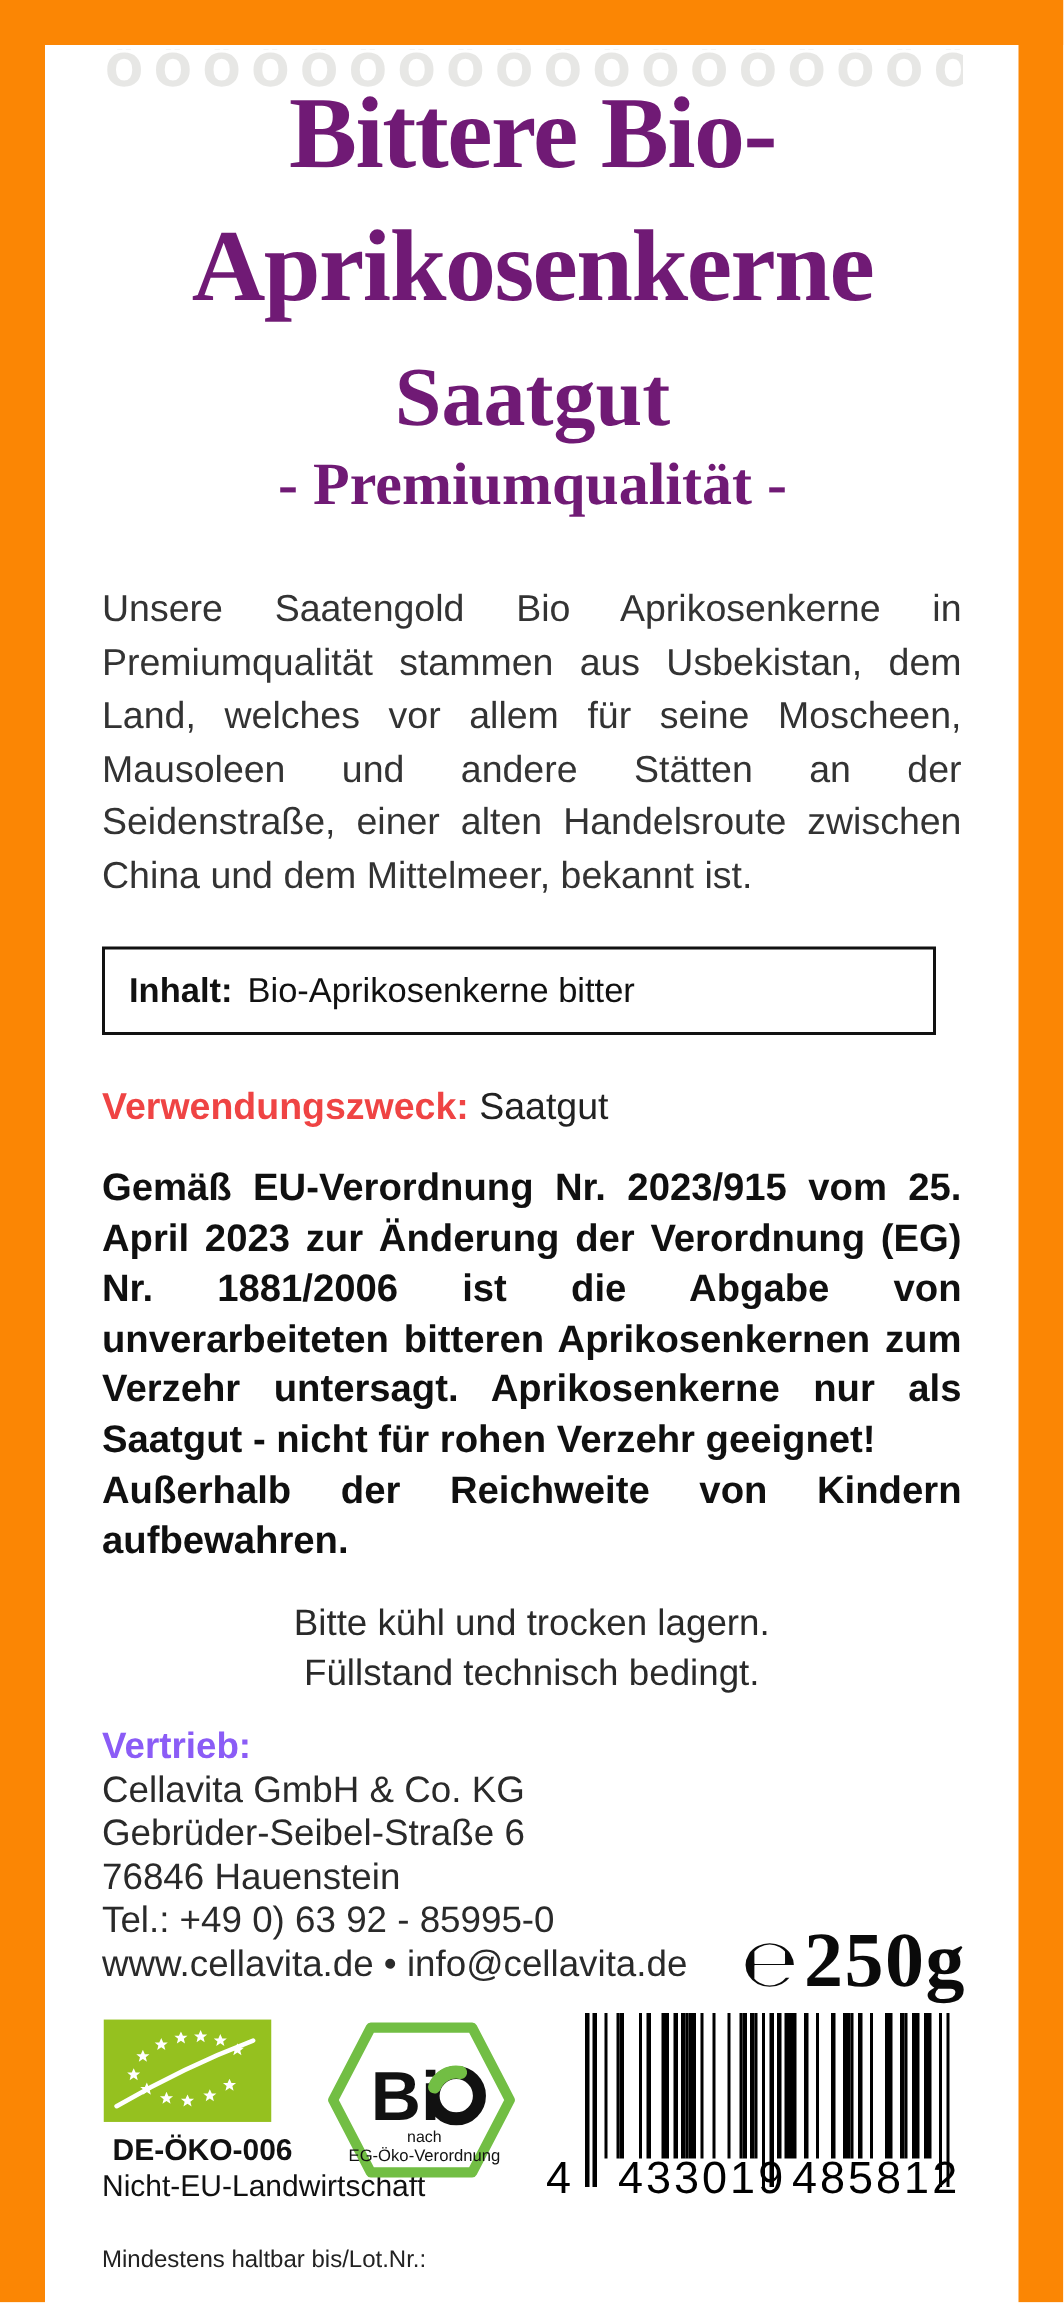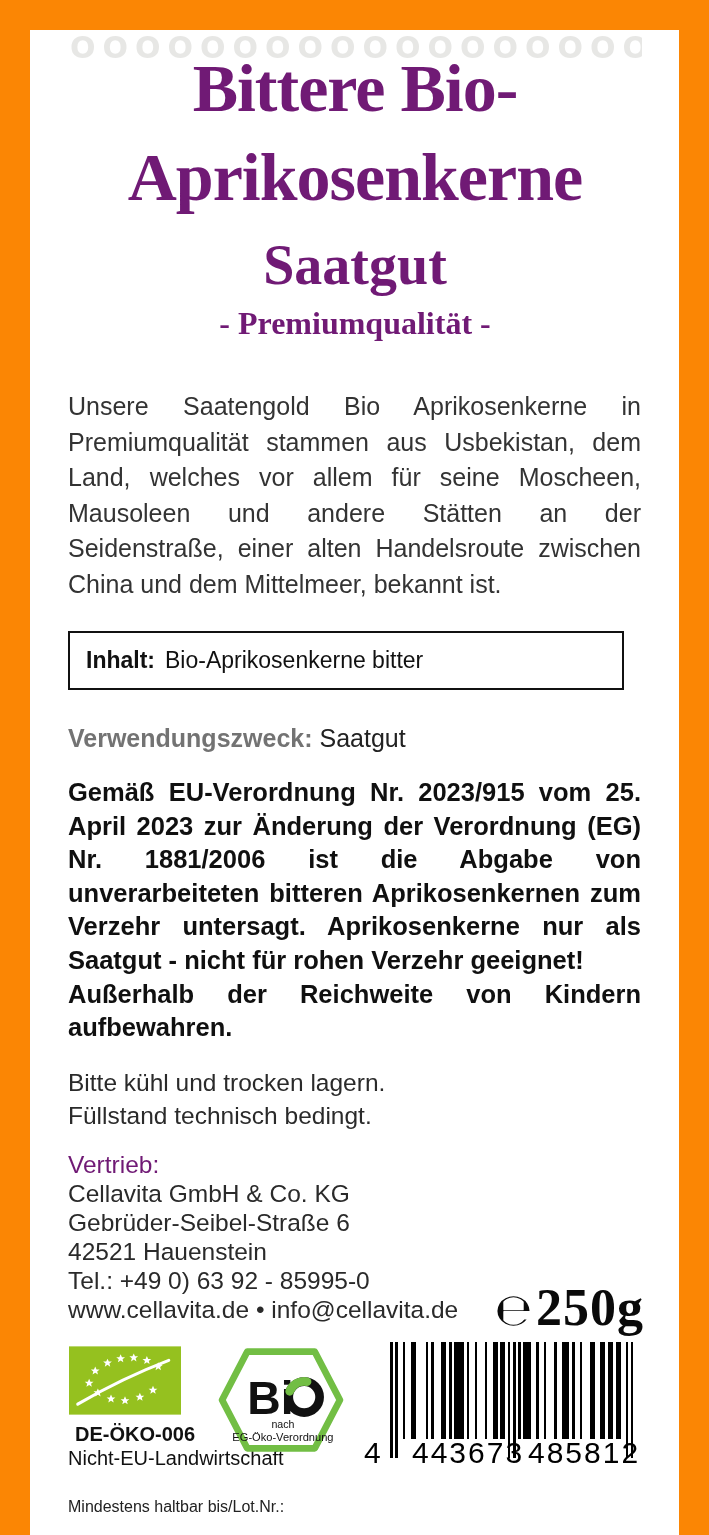--- a/index.html
+++ b/index.html
@@ -16,48 +16,48 @@
     position:absolute;left:70px;top:33px;width:572px;height:28px;overflow:hidden;
     font-family:"DejaVu Sans", sans-serif;font-weight:bold;font-size:30px;line-height:30px;
     letter-spacing:7px;color:rgba(70,70,55,0.13);white-space:nowrap;
   }
 
   .title{position:absolute;left:35px;width:640px;text-align:center;
     font-family:"Liberation Serif", serif;font-weight:bold;color:#701a75;letter-spacing:-1px;}
   .title-1{top:50px;font-size:68px;line-height:76px;}
   .title-2{top:128px;font-size:68px;line-height:76px;margin-top:11px;}
   .subtitle-1{top:234px;font-size:56px;line-height:62px;letter-spacing:0;}
-  .subtitle-2{top:296px;font-size:32px;line-height:54px;letter-spacing:0;}
+  .subtitle-2{top:296px;font-size:40px;line-height:54px;letter-spacing:0;}
 
   .intro{
     position:absolute;left:68px;top:389px;width:573px;
     font-size:25px;line-height:35.5px;color:#333;text-align:justify;
   }
   .inhalt-box{
     position:absolute;left:68px;top:631px;width:536px;height:55px;
     border:2.5px solid #111;display:flex;align-items:center;padding-left:16px;
     font-size:23px;color:#111;
   }
   .inhalt-box .lbl{font-weight:bold;margin-right:10px;}
   .line-verwendung{position:absolute;left:68px;top:724px;font-size:25px;color:#222;}
-  .line-verwendung .lbl{font-weight:bold;color:#737373;}
+  .line-verwendung .lbl{font-weight:bold;color:#ef4444;}
 
   .warning{
     position:absolute;left:68px;top:776px;width:573px;
     font-size:25.5px;line-height:33.6px;font-weight:bold;color:#101010;text-align:justify;
   }
   .warning p{margin:0;}
 
   .storage{
-    position:absolute;left:68px;top:1066px;width:573px;text-align:left;
+    position:absolute;left:68px;top:1066px;width:573px;text-align:center;
     font-size:24.5px;line-height:33px;color:#2a2a2a;
   }
 
   .distributor{position:absolute;left:68px;top:1150px;font-size:24.5px;line-height:29px;color:#2a2a2a;}
-  .distributor .lbl{font-weight:normal;color:#701a75;}
+  .distributor .lbl{font-weight:bold;color:#8b5cf6;}
 
   .weight{
     position:absolute;left:486px;top:1278px;width:158px;display:flex;align-items:baseline;justify-content:flex-end;
   }
   .weight .esign{font-family:"DejaVu Sans", sans-serif;font-size:44px;font-weight:normal;color:#0a0a0a;margin-right:4px;}
   .weight .wval{font-family:"Liberation Serif", serif;font-weight:bold;font-size:52px;color:#0a0a0a;letter-spacing:1px;}
 
   .eu-logo{position:absolute;left:69px;top:1346px;width:112px;height:69px;}
   .organic-code{position:absolute;left:75px;top:1422px;font-size:20px;font-weight:bold;color:#111;line-height:24px;}
   .organic-origin{position:absolute;left:68px;top:1446px;font-size:20px;font-weight:normal;color:#111;line-height:24px;}
@@ -111,21 +111,21 @@
 
   <div class="storage">
     <div>Bitte kühl und trocken lagern.</div>
     <div>Füllstand technisch bedingt.</div>
   </div>
 
   <div class="distributor">
     <div class="lbl">Vertrieb:</div>
     <div>Cellavita GmbH &amp; Co. KG</div>
     <div>Gebrüder-Seibel-Straße 6</div>
-    <div>42521 Hauenstein</div>
+    <div>76846 Hauenstein</div>
     <div>Tel.: +49 0) 63 92 - 85995-0</div>
     <div>www.cellavita.de • info@cellavita.de</div>
   </div>
 
   <div class="weight">
     <span class="esign">℮</span>
     <span class="wval">250g</span>
   </div>
 
   <svg class="eu-logo" viewBox="0 0 128 78">
@@ -251,19 +251,19 @@
         <span class="bc-mod"></span>
         <span class="bc-mod bc-bar"></span>
         <span class="bc-mod bc-bar"></span>
         <span class="bc-mod"></span>
         <span class="bc-mod"></span>
         <span class="bc-mod bc-bar bc-guard"></span>
         <span class="bc-mod bc-guard"></span>
         <span class="bc-mod bc-bar bc-guard"></span>
       </div>
     <div class="bc-digit bc-d0">4</div>
-    <div class="bc-digit bc-d1">443673</div>
+    <div class="bc-digit bc-d1">433019</div>
     <div class="bc-digit bc-d2">485812</div>
   </div>
 
   <div class="footer-line">Mindestens haltbar bis/Lot.Nr.:</div>
 
 </div>
 
 </body></html>

